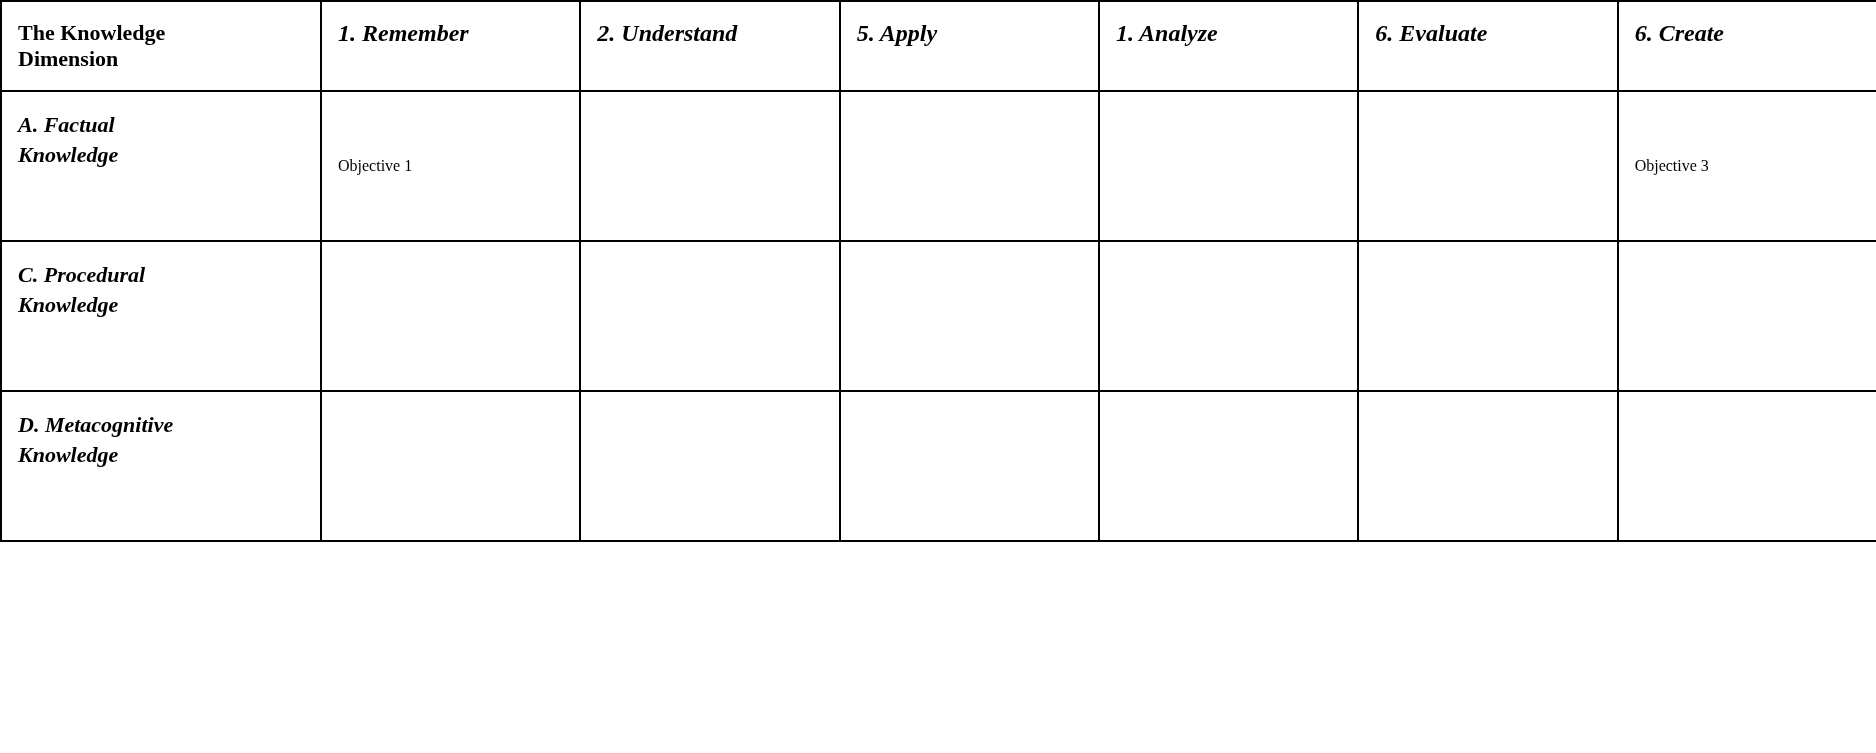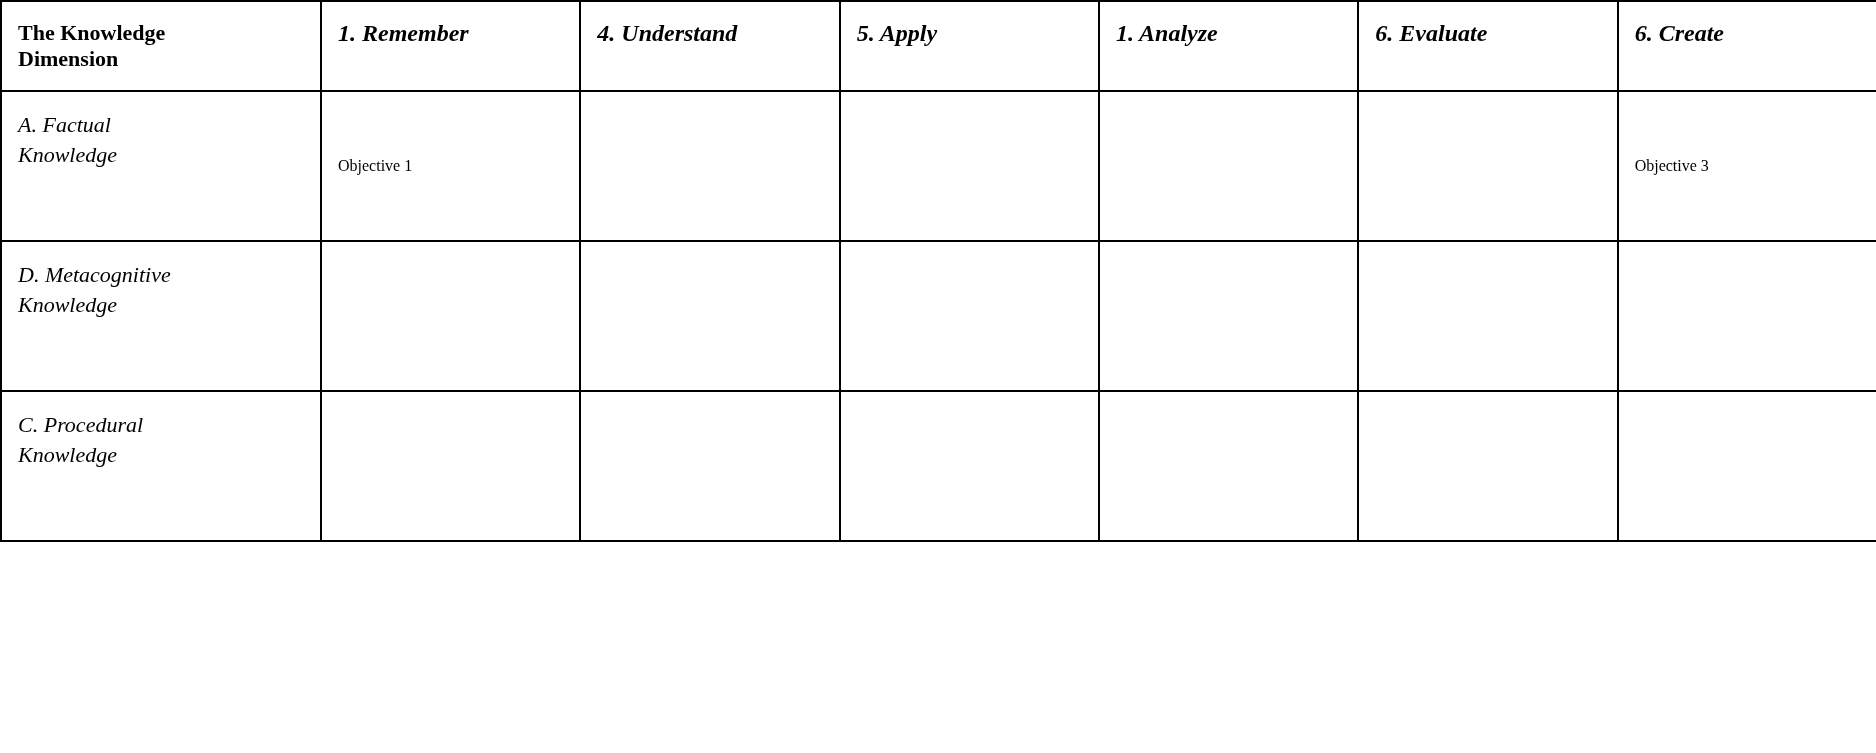--- a/index.html
+++ b/index.html
@@ -50,21 +50,21 @@
     thead tr th:not(:first-child) {
       font-style: italic;
       font-weight: bold;
       font-size: 24px;
       border-radius: 9px;
     }
 
     
     td.row-header {
       font-style: italic;
-      font-weight: normal;
+      font-weight: bold;
       font-size: 22px;
       line-height: 1.35;
     }
 
     
     td.data-cell {
       font-style: normal;
       font-weight: normal;
       font-size: 16px;
       vertical-align: middle;
@@ -91,21 +91,21 @@
     <thead>
       <tr>
         <th>
           <span>The Knowledge</span><br>
           <span>Dimension</span>
         </th>
         <th>
           <span>1. Remember</span>
         </th>
         <th>
-          <span>4. Understand</span>
+          <span>2. Understand</span>
         </th>
         <th>
           <span>5. Apply</span>
         </th>
         <th>
           <span>1. Analyze</span>
         </th>
         <th>
           <span>6. Evaluate</span>
         </th>
@@ -118,30 +118,30 @@
     <tr>
           <td class="row-header">A. <em>Factual<br>Knowledge</em></td>
           <td class="data-cell">Objective 1</td>
           <td class="data-cell"></td>
           <td class="data-cell"></td>
           <td class="data-cell"></td>
           <td class="data-cell"></td>
           <td class="data-cell">Objective 3</td>
         </tr>
         <tr>
-          <td class="row-header">D. <em>Metacognitive<br>Knowledge</em></td>
+          <td class="row-header">C. <em>Procedural<br>Knowledge</em></td>
           <td class="data-cell"></td>
           <td class="data-cell"></td>
           <td class="data-cell"></td>
           <td class="data-cell"></td>
           <td class="data-cell"></td>
           <td class="data-cell"></td>
         </tr>
         <tr>
-          <td class="row-header">C. <em>Procedural<br>Knowledge</em></td>
+          <td class="row-header">D. <em>Metacognitive<br>Knowledge</em></td>
           <td class="data-cell"></td>
           <td class="data-cell"></td>
           <td class="data-cell"></td>
           <td class="data-cell"></td>
           <td class="data-cell"></td>
           <td class="data-cell"></td>
         </tr>
       </tbody>
   </table>
 </div>

